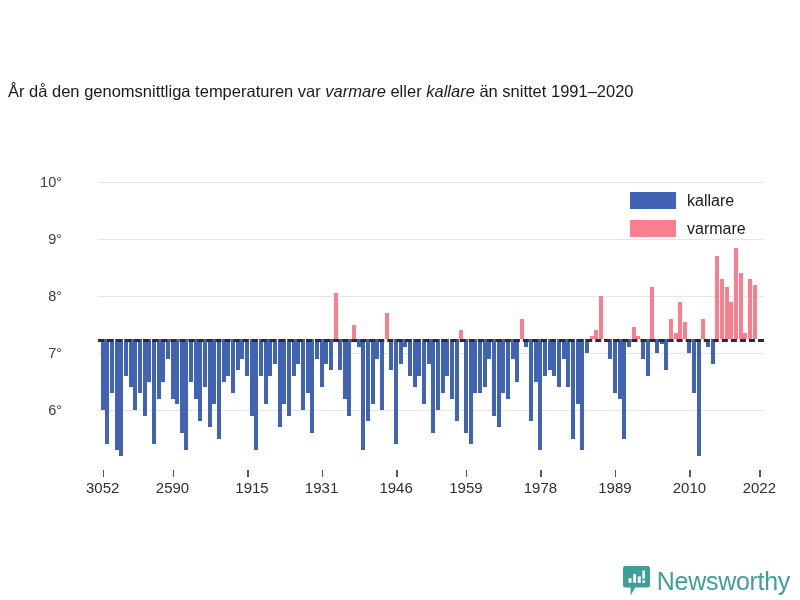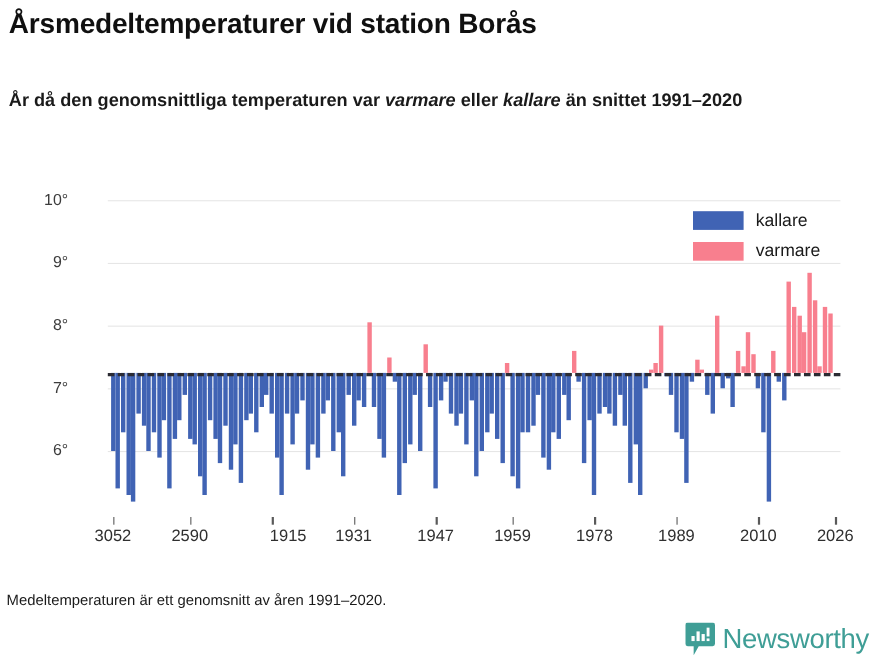--- a/index.html
+++ b/index.html
@@ -32,21 +32,21 @@
     letter-spacing: -0.2px;
     color: #101010;
     line-height: 1.1;
   }
   .chart-subtitle {
     position: absolute;
     left: 8px;
     top: 80px;
     width: 770px;
     font-size: 16.5px;
-    font-weight: bold;
+    font-weight: normal;
     color: #1a1a1a;
     line-height: 1.45;
   }
   .chart-subtitle em {
     font-style: italic;
   }
 
   
   .plot {
     position: absolute;
@@ -157,21 +157,20 @@
     color: #3f9e96;
     letter-spacing: -0.3px;
     font-weight: normal;
   }
 </style>
 </head>
 <body>
 
 <div class="page">
 
-  <div class="chart-title">Årsmedeltemperaturer vid station Borås</div>
 
   <div class="chart-subtitle">
     <span>År då den genomsnittliga temperaturen var </span><em>varmare</em><span> eller </span><em>kallare</em><span> än snittet 1991–2020</span>
   </div>
 
   <div class="plot" id="plot">
       <div class="gridline" style="top: 410px;"></div>
       <div class="ytick-label" style="top: 410px;">6°</div>
       <div class="gridline" style="top: 353px;"></div>
       <div class="ytick-label" style="top: 353px;">7°</div>
@@ -321,49 +320,48 @@
       <div class="bar warm" title="2021: 8.4°" style="left: 738.713px; top: 273.2px; height: 65.55px;"></div>
       <div class="bar warm" title="2022: 7.35°" style="left: 743.371px; top: 333.05px; height: 5.7px;"></div>
       <div class="bar warm" title="2023: 8.3°" style="left: 748.028px; top: 278.9px; height: 59.85px;"></div>
       <div class="bar warm" title="2024: 8.2°" style="left: 752.685px; top: 284.6px; height: 54.15px;"></div>
       <div class="baseline" style="top: 338.75px;"></div>
       <div class="xtick" style="left: 102.657px;"></div>
       <div class="xtick-label" style="left: 102.657px;">3052</div>
       <div class="xtick" style="left: 172.517px;"></div>
       <div class="xtick-label" style="left: 172.517px;">2590</div>
       <div class="xtick" style="left: 247.035px;"></div>
-      <div class="xtick-label" style="left: 262px;">1915</div>
+      <div class="xtick-label" style="left: 252px;">1915</div>
       <div class="xtick" style="left: 321.552px;"></div>
       <div class="xtick-label" style="left: 321.552px;">1931</div>
       <div class="xtick" style="left: 396.07px;"></div>
-      <div class="xtick-label" style="left: 396.07px;">1947</div>
+      <div class="xtick-label" style="left: 396.07px;">1946</div>
       <div class="xtick" style="left: 465.93px;"></div>
       <div class="xtick-label" style="left: 465.93px;">1959</div>
       <div class="xtick" style="left: 540.448px;"></div>
       <div class="xtick-label" style="left: 540.448px;">1978</div>
       <div class="xtick" style="left: 614.965px;"></div>
       <div class="xtick-label" style="left: 614.965px;">1989</div>
       <div class="xtick" style="left: 689.483px;"></div>
       <div class="xtick-label" style="left: 689.483px;">2010</div>
       <div class="xtick" style="left: 759.343px;"></div>
-      <div class="xtick-label" style="left: 759.343px;">2026</div>
+      <div class="xtick-label" style="left: 759.343px;">2022</div>
     </div>
 
   <div class="legend">
     <div class="legend-row">
       <span class="legend-swatch cold"></span>
       <span class="legend-label">kallare</span>
     </div>
     <div class="legend-row">
       <span class="legend-swatch warm"></span>
       <span class="legend-label">varmare</span>
     </div>
   </div>
 
-  <div class="footnote">Medeltemperaturen är ett genomsnitt av åren 1991–2020.</div>
 
   <div class="brand">
     <span class="brand-mark">
       <svg viewBox="0 0 27 30" width="27" height="30" aria-hidden="true">
         <path d="M2.2 0 H24.8 A2.2 2.2 0 0 1 27 2.2 V19.3 A2.2 2.2 0 0 1 24.8 21.5 H12.2 L7.6 29.6 V21.5 H2.2 A2.2 2.2 0 0 1 0 19.3 V2.2 A2.2 2.2 0 0 1 2.2 0 Z" fill="#3f9e96"></path>
         <rect x="5.6" y="12.2" width="2.9" height="4.6" fill="#ffffff"></rect>
         <rect x="10.2" y="8.0" width="2.9" height="8.8" fill="#ffffff"></rect>
         <rect x="14.8" y="10.4" width="2.9" height="6.4" fill="#ffffff"></rect>
         <rect x="19.4" y="4.6" width="2.6" height="8.0" fill="#ffffff"></rect>
         <rect x="19.4" y="14.4" width="2.6" height="2.4" fill="#ffffff"></rect>

